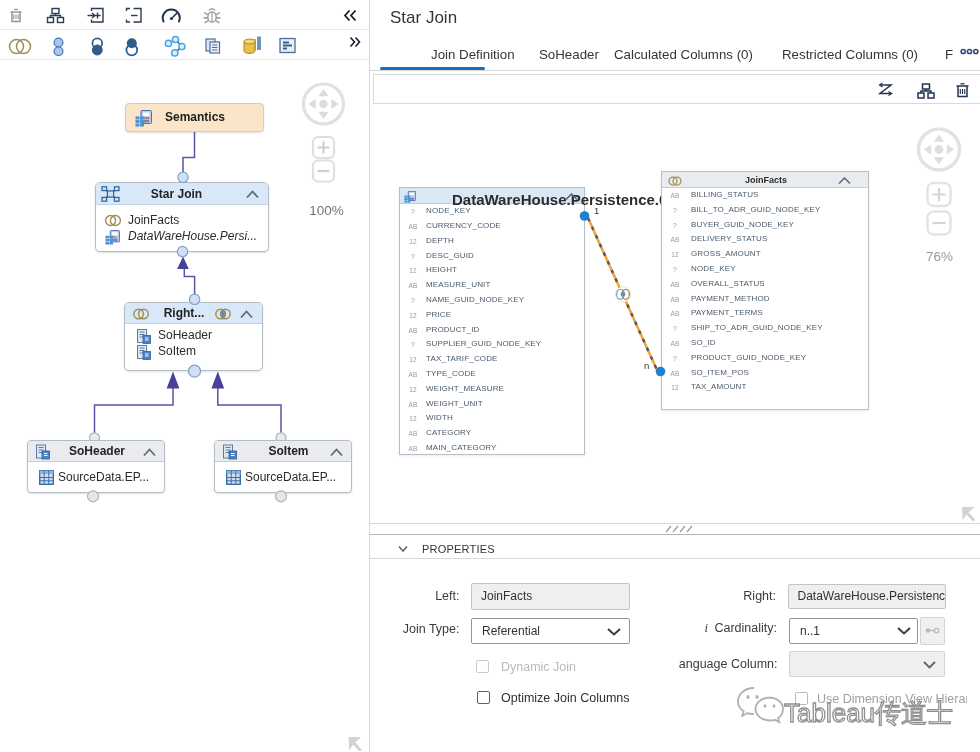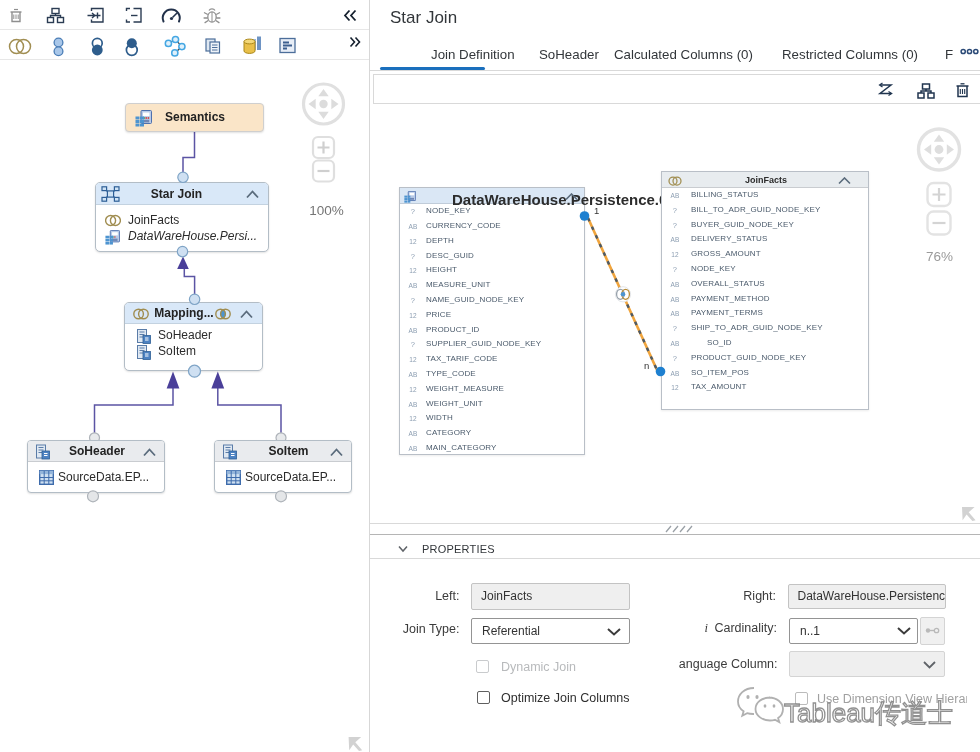--- a/index.html
+++ b/index.html
@@ -250,21 +250,21 @@
       </svg>
       <div class="abs" style="left:32px;top:46.5px;font-size:12px;color:#2b2b2b;white-space:nowrap;font-style:italic;">DataWareHouse.Persi...</div>
     </div>
 
     <div class="node" style="left:124px;top:301.5px;width:139px;height:69px;">
       <div class="nhead blue" style="height:21.5px;"></div>
       <svg class="abs" style="left:8px;top:5px" width="16" height="12" viewBox="0 0 16 12">
         <circle cx="5.6" cy="6" r="4.8" fill="none" stroke="#a08d50" stroke-width="1.4"></circle>
         <circle cx="10.4" cy="6" r="4.8" fill="none" stroke="#a08d50" stroke-width="1.4"></circle>
       </svg>
-      <div class="abs" style="left:28px;top:0;width:62px;height:21px;display:flex;align-items:center;justify-content:center;font-weight:bold;font-size:12px;color:#232323;">Mapping...</div>
+      <div class="abs" style="left:28px;top:0;width:62px;height:21px;display:flex;align-items:center;justify-content:center;font-weight:bold;font-size:12px;color:#232323;">Right...</div>
       <svg class="abs" style="left:90px;top:5px" width="16" height="12" viewBox="0 0 16 12">
         <ellipse cx="8" cy="6" rx="2.6" ry="4" fill="#4d94d0"></ellipse>
         <circle cx="5.6" cy="6" r="4.8" fill="none" stroke="#a08d50" stroke-width="1.4"></circle>
         <circle cx="10.4" cy="6" r="4.8" fill="none" stroke="#a08d50" stroke-width="1.4"></circle>
       </svg>
       <svg class="abs" style="right:9px;top:7px" width="13" height="9" viewBox="0 0 13 9">
           <path d="M1 7.5 L6.5 1.5 L12 7.5" stroke="#5a6b7c" stroke-width="1.8" fill="none"></path>
         </svg>
       <svg class="abs" style="left:12px;top:26px" width="14" height="15" viewBox="0 0 14 15">
         <rect x="0.5" y="0.5" width="9" height="13" fill="#dfe8f2" stroke="#5a7ca8" stroke-width="1"></rect>
@@ -517,21 +517,21 @@
         <div class="trow">
             <span class="ticon">AB</span>
             <span class="ttext" style="left:29px;">PAYMENT_TERMS</span>
           </div>
         <div class="trow">
             <span class="ticon q">?</span>
             <span class="ttext" style="left:29px;">SHIP_TO_ADR_GUID_NODE_KEY</span>
           </div>
         <div class="trow">
             <span class="ticon">AB</span>
-            <span class="ttext" style="left:29px;margin-left:16px;">SO_ID</span>
+            <span class="ttext" style="left:29px;">SO_ID</span>
           </div>
         <div class="trow">
             <span class="ticon q">?</span>
             <span class="ttext" style="left:29px;">PRODUCT_GUID_NODE_KEY</span>
           </div>
         <div class="trow">
             <span class="ticon">AB</span>
             <span class="ttext" style="left:29px;">SO_ITEM_POS</span>
           </div>
         <div class="trow">

